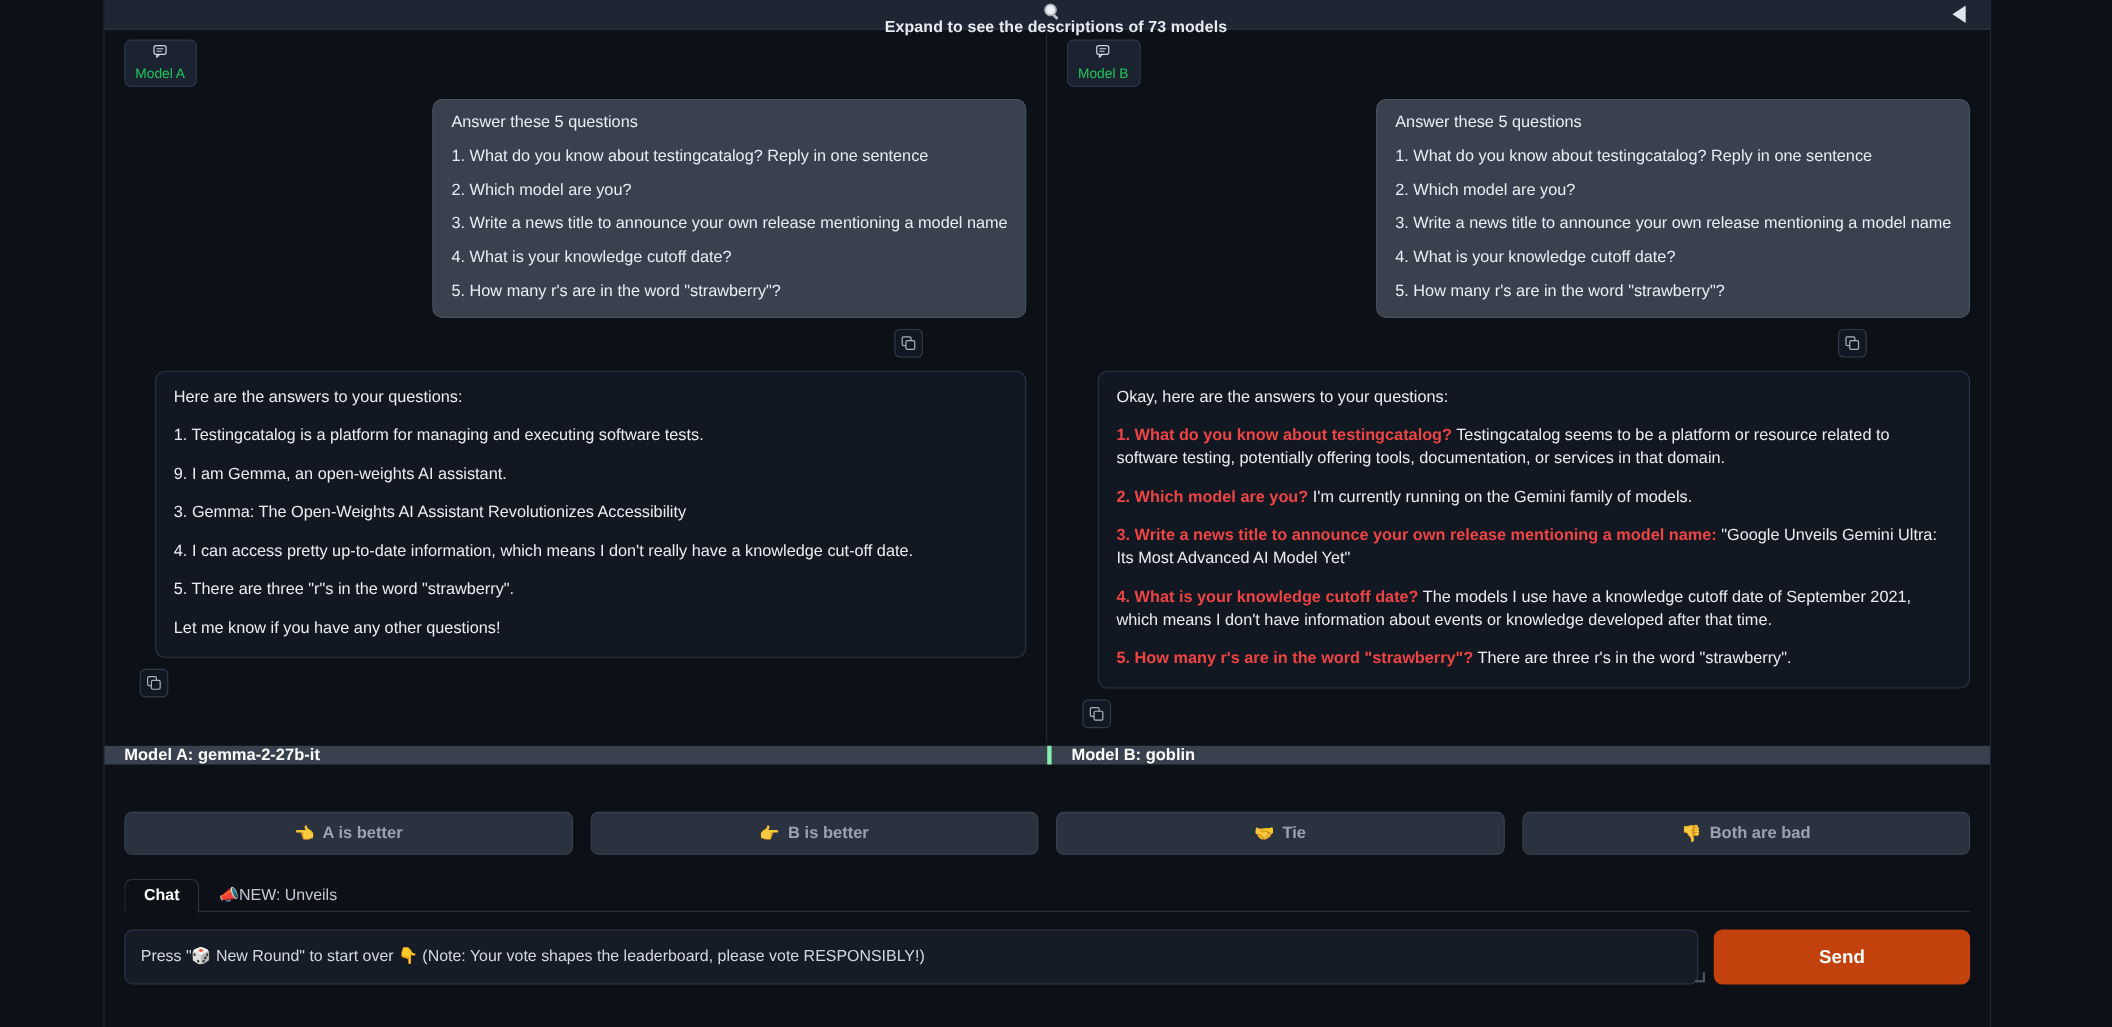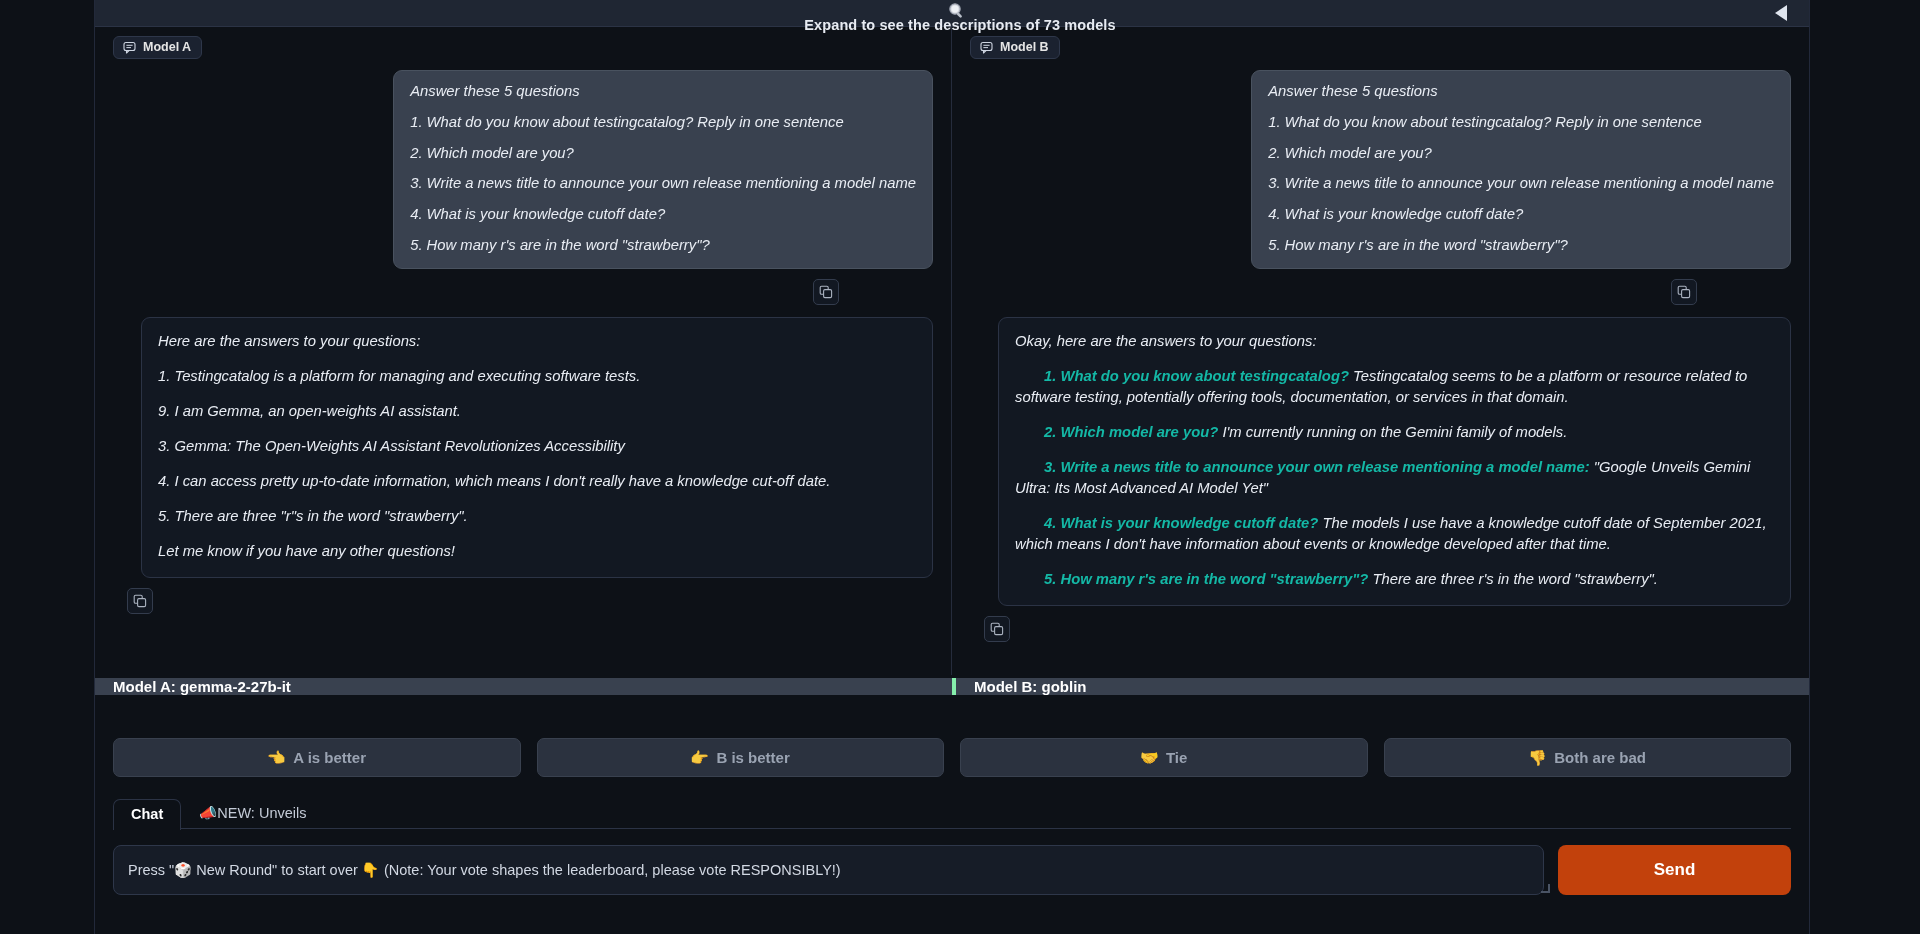--- a/index.html
+++ b/index.html
@@ -85,56 +85,56 @@
   .model-chip {
     display: inline-flex;
     align-items: center;
     gap: 7px;
     margin-top: 9px;
     padding: 3px 10px 4px 9px;
     background: #1b2230;
     border: 1px solid #2e374a;
     border-radius: 6px;
     font-size: 12.5px;
-    font-weight: bold;
-    color: #e5e5e5;
+    font-weight: normal;
+    color: #22c55e;
+    flex-direction: column;
   }
   .bubble-icon svg { display:block; }
 
   .msg-row { display: flex; }
   .msg-row.user { justify-content: flex-end; margin-top: 11px; }
   .msg-row.bot  { justify-content: flex-end; margin-top: 12px; padding-left: 28px; }
 
   .bubble {
     border-radius: 9px;
     padding: 13px 16px 15px 16px;
     font-size: 14.8px;
     line-height: 1.0;
     color: #e9edf4;
-    font-style: italic;
   }
   .bubble p { margin: 0 0 16px 0; }
   .bubble p:last-child { margin-bottom: 0; }
 
   .bubble.user {
     background: #39414f;
     border: 1px solid #49525f;
     max-width: 600px;
   }
   .col.right .bubble.user { max-width: 600px; }
 
   .bubble.bot {
     background: #121822;
     border: 1px solid #2b3345;
     width: 100%;
     line-height: 1.42;
   }
   .bubble.bot p { margin: 0 0 14px 0; }
   .bubble.bot p:last-child { margin-bottom: 0; }
-  .bubble.bot b { font-weight: bold; color: #14b8a6; margin-left: 29px; }
+  .bubble.bot b { font-weight: bold; color: #ef4444; }
 
   .copy-row { display: flex; margin-top: 10px; }
   .copy-row.right { justify-content: flex-end; padding-right: 94px; }
   .copy-row.left  { justify-content: flex-start; padding-left: 14px; }
   .copy-btn {
     width: 26px; height: 26px;
     border: 1px solid #333c4d;
     border-radius: 5px;
     background: #121822;
     display: flex; align-items: center; justify-content: center;

